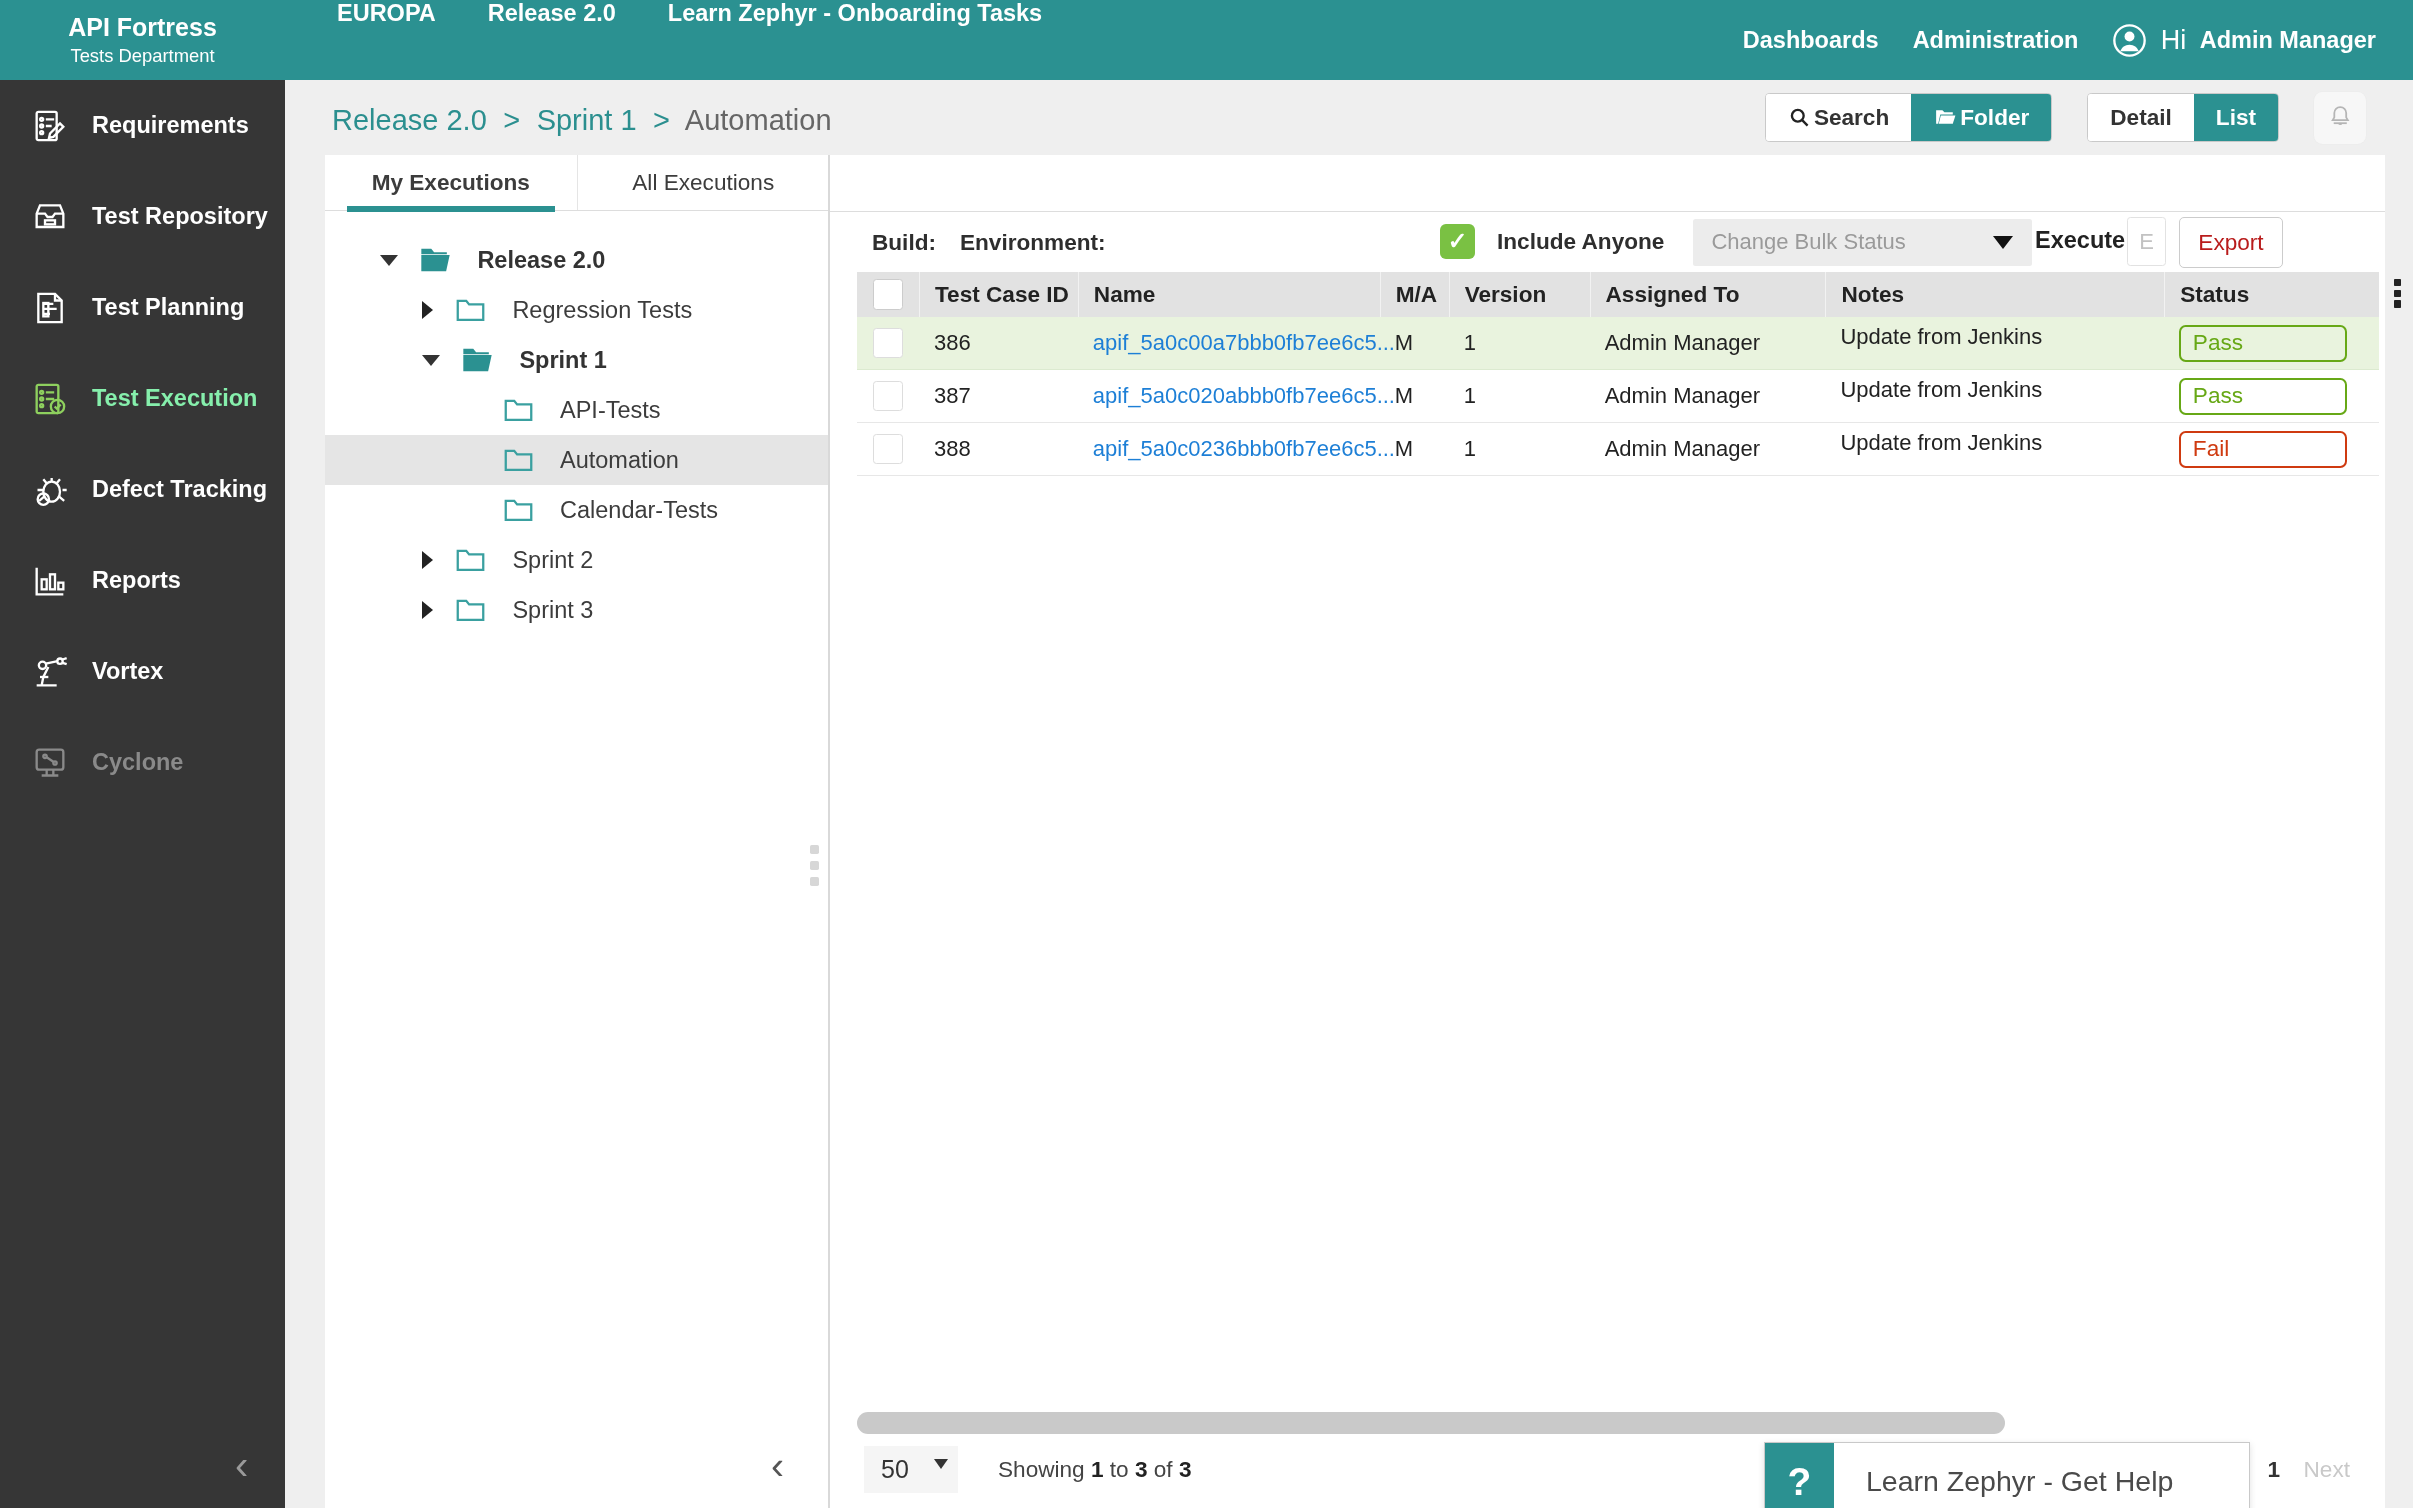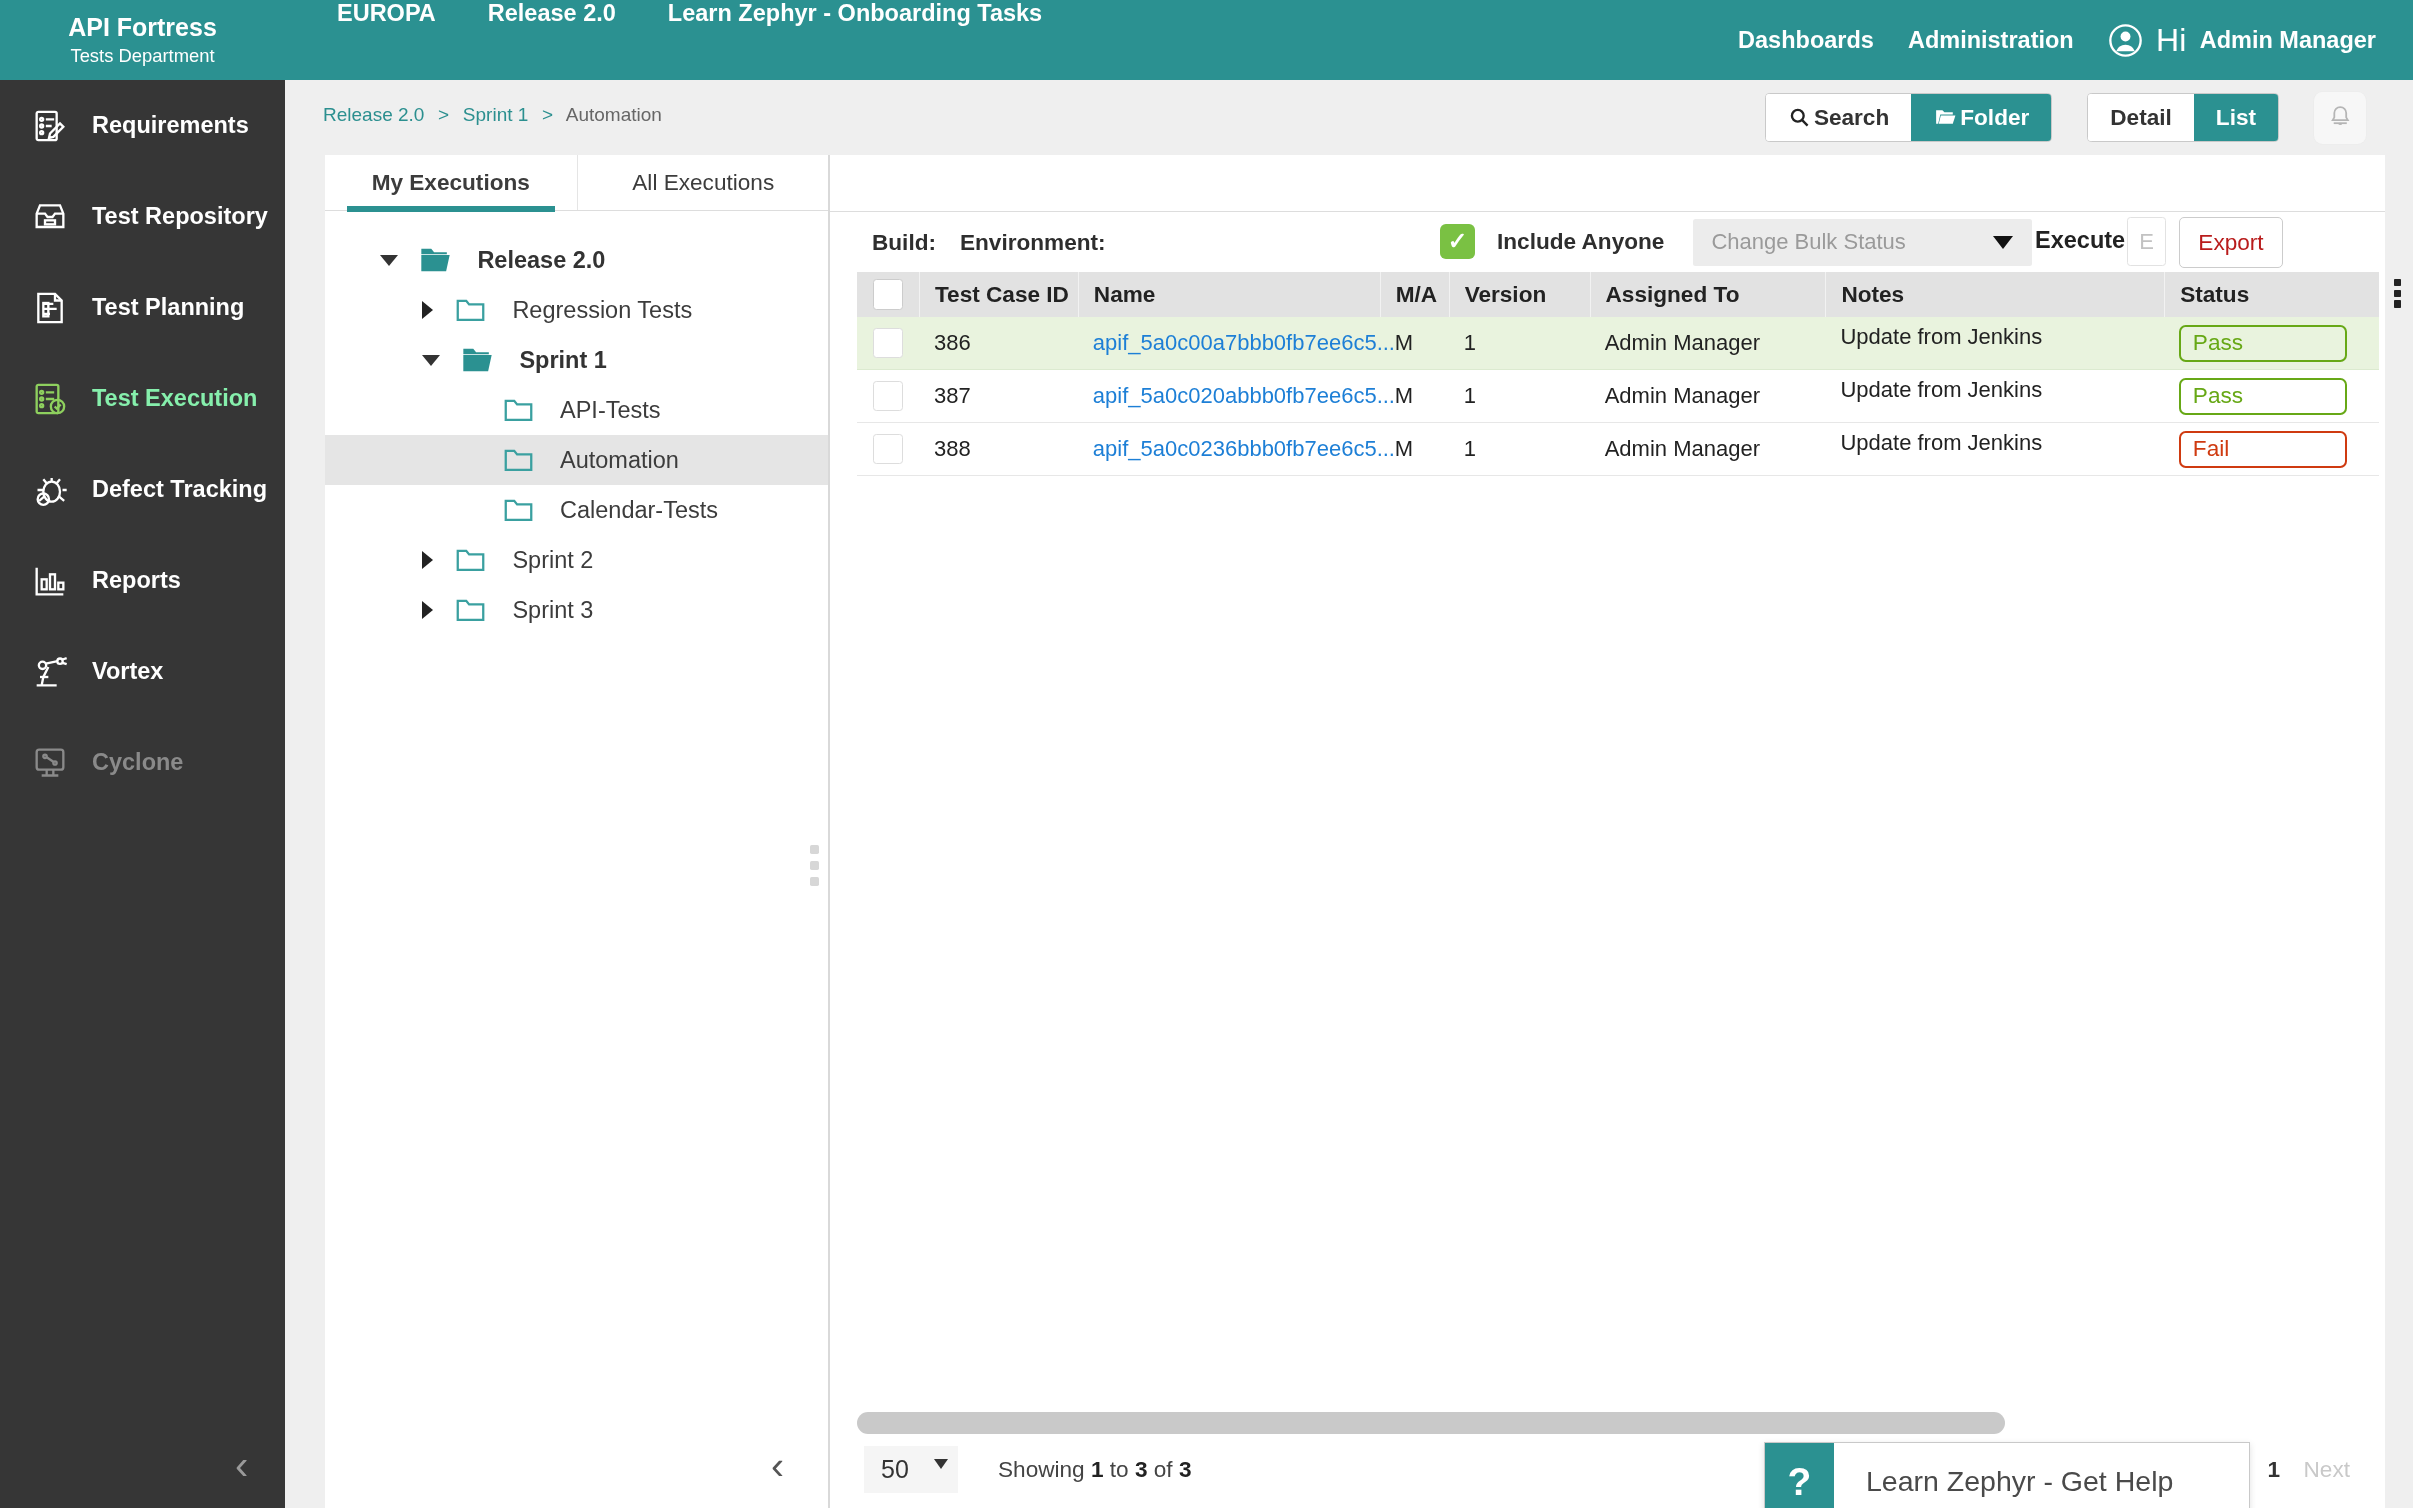--- a/index.html
+++ b/index.html
@@ -8,35 +8,35 @@
 
   
   .topbar{position:absolute;left:0;top:0;width:2413px;height:80px;background:#2b9191;display:flex;align-items:flex-start;}
   .brand{width:285px;height:80px;display:flex;flex-direction:column;align-items:center;justify-content:center;color:#fff;}
   .brand-title{font-size:25px;font-weight:bold;line-height:28.5px;}
   .brand-sub{font-size:18.4px;margin-top:3.4px;}
   .topbar-item{color:#fff;font-size:23.5px;font-weight:600;margin-left:52px;white-space:nowrap;}
   .topbar-right{position:absolute;right:37px;top:0;height:80px;display:flex;align-items:center;gap:34px;color:#fff;}
   .topnav{font-size:23.5px;font-weight:600;cursor:pointer;white-space:nowrap;}
   .user-wrap{display:flex;align-items:center;gap:13.4px;}
-  .greet{font-size:32px;font-weight:400;}
+  .greet{font-size:27px;font-weight:400;}
   .uname{font-size:23.5px;font-weight:bold;}
 
   
   .sidebar{position:absolute;left:0;top:80px;width:285px;height:1428px;background:#363636;}
   .side-item{height:91px;display:flex;align-items:center;padding-left:30px;gap:22px;cursor:pointer;}
   .side-item svg{width:40px;height:40px;flex:0 0 40px;}
   .side-label{color:#fff;font-size:23.5px;font-weight:bold;}
   .side-item.active .side-label{color:#86efac;}
   .side-item.disabled .side-label{color:#8a8a8a;}
   .side-collapse{position:absolute;left:235px;bottom:23.5px;color:#9a9a9a;font-size:40px;line-height:40px;cursor:pointer;}
 
   
   .crumbrow{position:absolute;left:285px;top:80px;right:0;height:75px;background:#efefef;}
-  .crumbs{position:absolute;left:38px;top:23.5px;font-size:19px;}
+  .crumbs{position:absolute;left:47px;top:23.5px;font-size:29px;}
   .crumb-link{color:#2b8f8f;cursor:pointer;}
   .crumb-sep{color:#2b8f8f;margin:0 8.4px;}
   .crumb-cur{color:#666;}
 
   .toolbar{position:absolute;right:47px;top:11.7px;display:flex;align-items:center;gap:35px;}
   .seg{display:flex;border:0.8px solid #c9c9c9;border-radius:4.2px;overflow:hidden;background:#fff;}
   .seg-btn{height:47px;display:flex;align-items:center;justify-content:flex-end;gap:2px;padding:0 22px;
            font-size:22.6px;color:#333;font-weight:600;cursor:pointer;background:#fff;}
   .seg-btn.on{background:#2b9191;color:#fff;}
   .bell-btn{width:52px;height:52px;border-radius:8.4px;background:#f7f7f7;box-shadow:0 0 0 0.8px #ececec;

